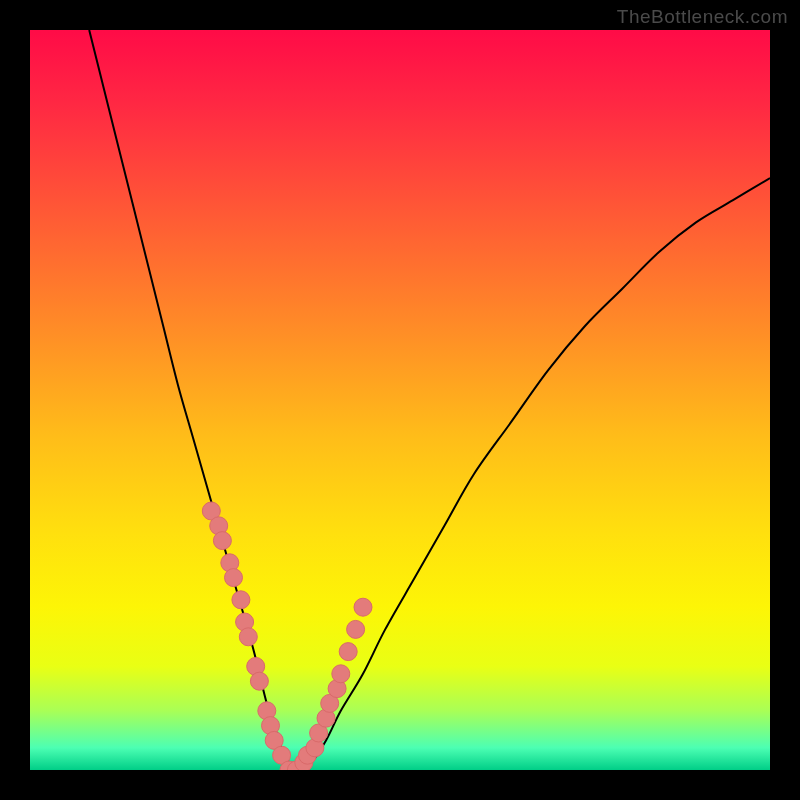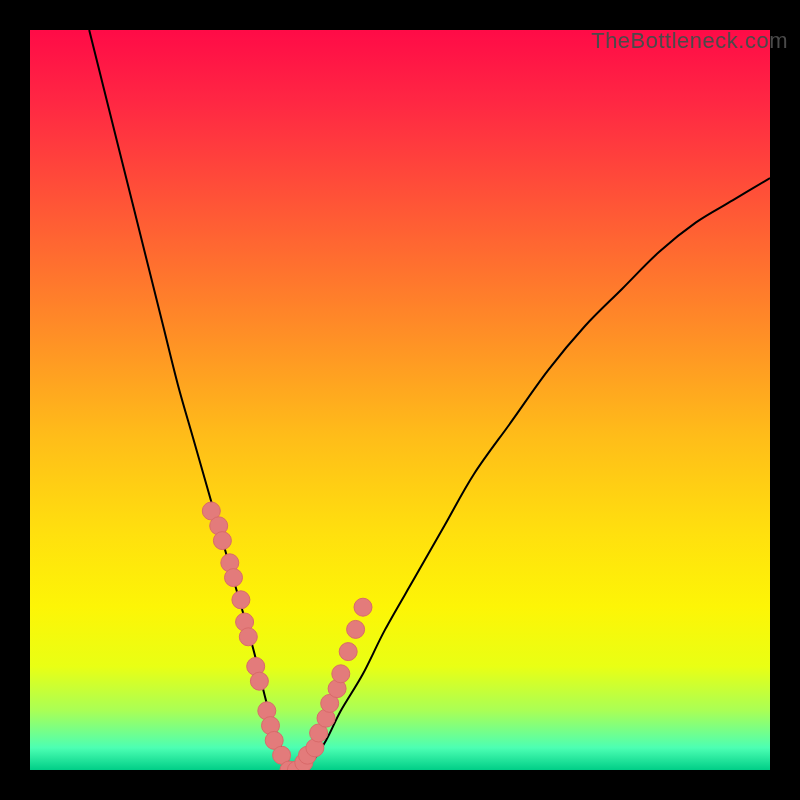--- a/index.html
+++ b/index.html
@@ -1,18 +1,18 @@
 <!DOCTYPE html>
 <html><head>
 <meta charset="utf-8">
 <style>
   * { margin: 0; padding: 0; box-sizing: border-box; }
   body { width: 800px; height: 800px; background: #000; position: relative; font-family: Arial, sans-serif; }
   .outer { width: 800px; height: 800px; background: #000; position: relative; }
-  .watermark { position: absolute; top: 6px; right: 12px; color: #4a4a4a; font-size: 22px; font-weight: 500; letter-spacing: 0.5px; z-index: 10; margin-top: 22px; }
+  .watermark { position: absolute; top: 6px; right: 12px; color: #4a4a4a; font-size: 19px; font-weight: 500; letter-spacing: 0.5px; z-index: 10; }
   .chart-area { position: absolute; left: 30px; top: 30px; width: 740px; height: 740px; }
   svg { display: block; }
 </style>
 </head>
 <body>
 <div class="outer">
   <div class="watermark">TheBottleneck.com</div>
   <div class="chart-area">
     <svg id="chart-svg" width="740" height="740" viewBox="0 0 740 740">
         <defs>

